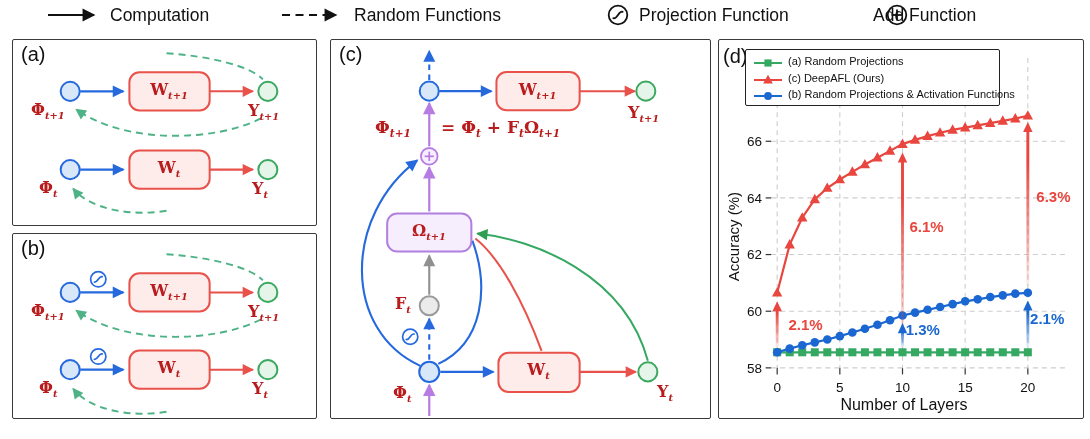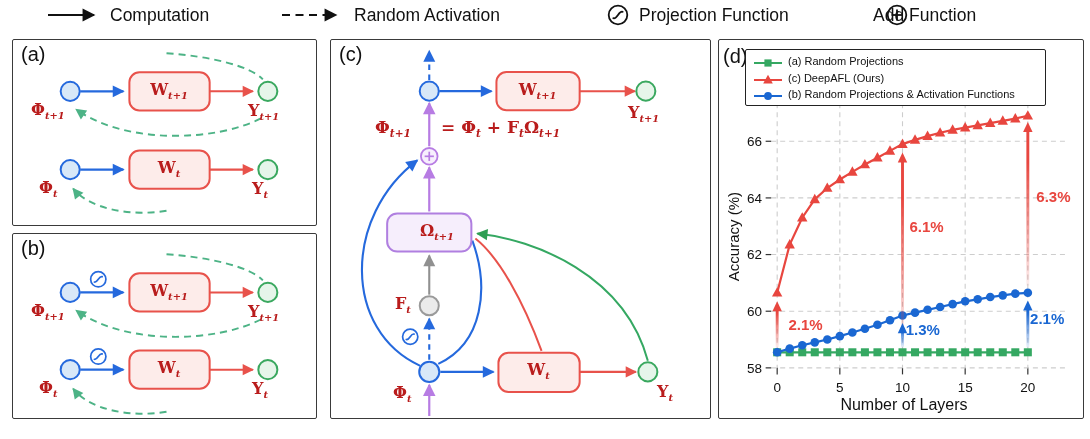--- a/index.html
+++ b/index.html
@@ -34,21 +34,21 @@
   .graynode{fill:#ebebeb;stroke:#9a9a9a;stroke-width:2;}
   .actnode{fill:#fff;stroke:#2569dd;stroke-width:1.7;}
   .acts{fill:none;stroke:#2569dd;stroke-width:1.7;stroke-linecap:round;}
   .plusnode{fill:#f7effd;stroke:#b77ce3;stroke-width:1.8;}
   .plusline{stroke:#b77ce3;stroke-width:1.7;}
   
   .grid{stroke:#cdcdcd;stroke-width:1.1;stroke-dasharray:5 4;fill:none;}
   .tick{stroke:#333;stroke-width:1.2;}
   .tlabel{font-family:"Liberation Sans",sans-serif;font-size:13.5px;fill:#111;}
   .annlabel{font-family:"Liberation Sans",sans-serif;font-size:15px;font-weight:bold;}
-  .dlegend{position:absolute;left:26px;top:9px;width:301px;background:#fff;border:1.4px solid #222;
+  .dlegend{position:absolute;left:26px;top:9px;width:255px;background:#fff;border:1.4px solid #222;
            border-radius:2px;box-sizing:border-box;padding:3px 4px 2px 6px;z-index:6;}
   .lrow{display:flex;align-items:center;height:16.5px;}
   .lmark{width:36px;height:12px;display:inline-block;flex:0 0 36px;}
   .ltext{font-size:11px;color:#111;white-space:nowrap;}
   .ylabel{position:absolute;left:6px;top:152px;writing-mode:vertical-rl;transform:rotate(180deg);
           font-size:15px;color:#111;z-index:3;}
   .xlabel{position:absolute;left:93px;top:356px;width:184px;text-align:center;font-size:16px;color:#111;z-index:3;}
 </style>
 </head>
 <body>
@@ -82,21 +82,21 @@
   </svg>
 
   <svg class="ticon" style="left:46px" width="56" height="20">
     <line x1="2" y1="11" x2="48" y2="11" stroke="#111" stroke-width="2.2" marker-end="url(#ah-black)"></line>
   </svg>
   <span class="toplegend-item" style="left:110px">Computation</span>
 
   <svg class="ticon" style="left:280px" width="66" height="20">
     <line x1="2" y1="11" x2="56" y2="11" stroke="#111" stroke-width="2.2" stroke-dasharray="8 5.5" marker-end="url(#ah-black)"></line>
   </svg>
-  <span class="toplegend-item" style="left:354px">Random Activation</span>
+  <span class="toplegend-item" style="left:354px">Random Functions</span>
 
   <svg class="ticon" style="left:606px;top:3px" width="24" height="24">
     <circle cx="12" cy="12" r="9.3" fill="#fff" stroke="#111" stroke-width="1.8"></circle>
     <path d="M7.3,15.2 C11.5,16.6 12.5,7.4 16.7,8.8" fill="none" stroke="#111" stroke-width="1.8" stroke-linecap="round"></path>
   </svg>
   <span class="toplegend-item" style="left:639px">Projection Function</span>
 
   <svg class="ticon" style="left:885px;top:3px" width="24" height="24">
     <circle cx="12" cy="12" r="9.3" fill="#fff" stroke="#111" stroke-width="1.8"></circle>
     <line x1="6.5" y1="12" x2="17.5" y2="12" stroke="#111" stroke-width="1.8"></line>
@@ -198,21 +198,21 @@
         <circle class="plusnode" cx="0" cy="0" r="8.3"></circle>
         <line class="plusline" x1="-4.6" y1="0" x2="4.6" y2="0"></line>
         <line class="plusline" x1="0" y1="-4.6" x2="0" y2="4.6"></line>
       </g>
     </svg>
     <span class="ptitle">(c)</span>
     <span class="mlabel eq" style="left:44px;top:78px"><span>Φ</span><sub>t+1</sub></span>
     <span class="mlabel eq" style="left:110px;top:78px"><span>= Φ</span><sub>t</sub><span> + F</span><sub>t</sub><span>Ω</span><sub>t+1</sub></span>
     <span class="mlabel wlabel" style="left:165px;top:41px;width:83px"><span>W</span><sub>t+1</sub></span>
     <span class="mlabel" style="left:297px;top:64px"><span>Y</span><sub>t+1</sub></span>
-    <span class="mlabel wlabel" style="left:56px;top:182px;width:100px"><span>Ω</span><sub>t+1</sub></span>
+    <span class="mlabel wlabel" style="left:56px;top:182px;width:84px"><span>Ω</span><sub>t+1</sub></span>
     <span class="mlabel" style="left:64px;top:255px"><span>F</span><sub>t</sub></span>
     <span class="mlabel" style="left:62px;top:344px"><span>Φ</span><sub>t</sub></span>
     <span class="mlabel wlabel" style="left:167px;top:321px;width:81px"><span>W</span><sub>t</sub></span>
     <span class="mlabel" style="left:326px;top:343px"><span>Y</span><sub>t</sub></span>
   </div>
 
   <div class="panel" id="panel-d">
     <svg id="chart-svg" class="psvg" viewBox="0 0 363 377">
         <line x1="58" y1="18" x2="58" y2="327" class="grid"></line>
         <line x1="58" y1="327" x2="58" y2="333.5" class="tick"></line>

